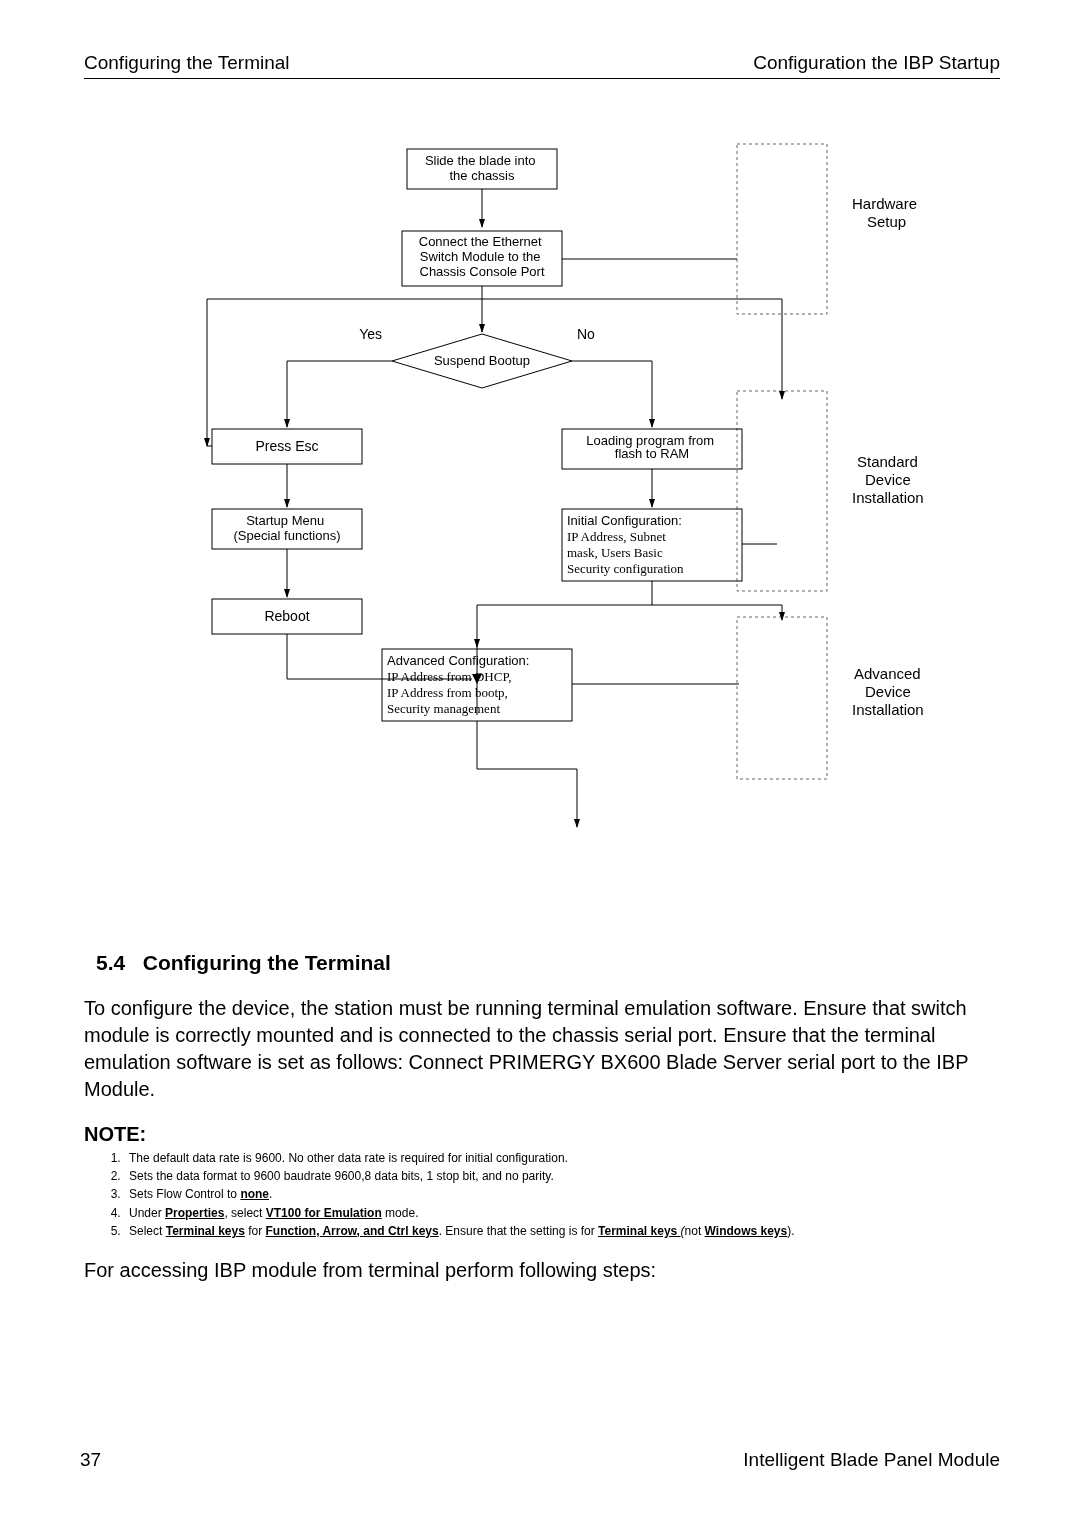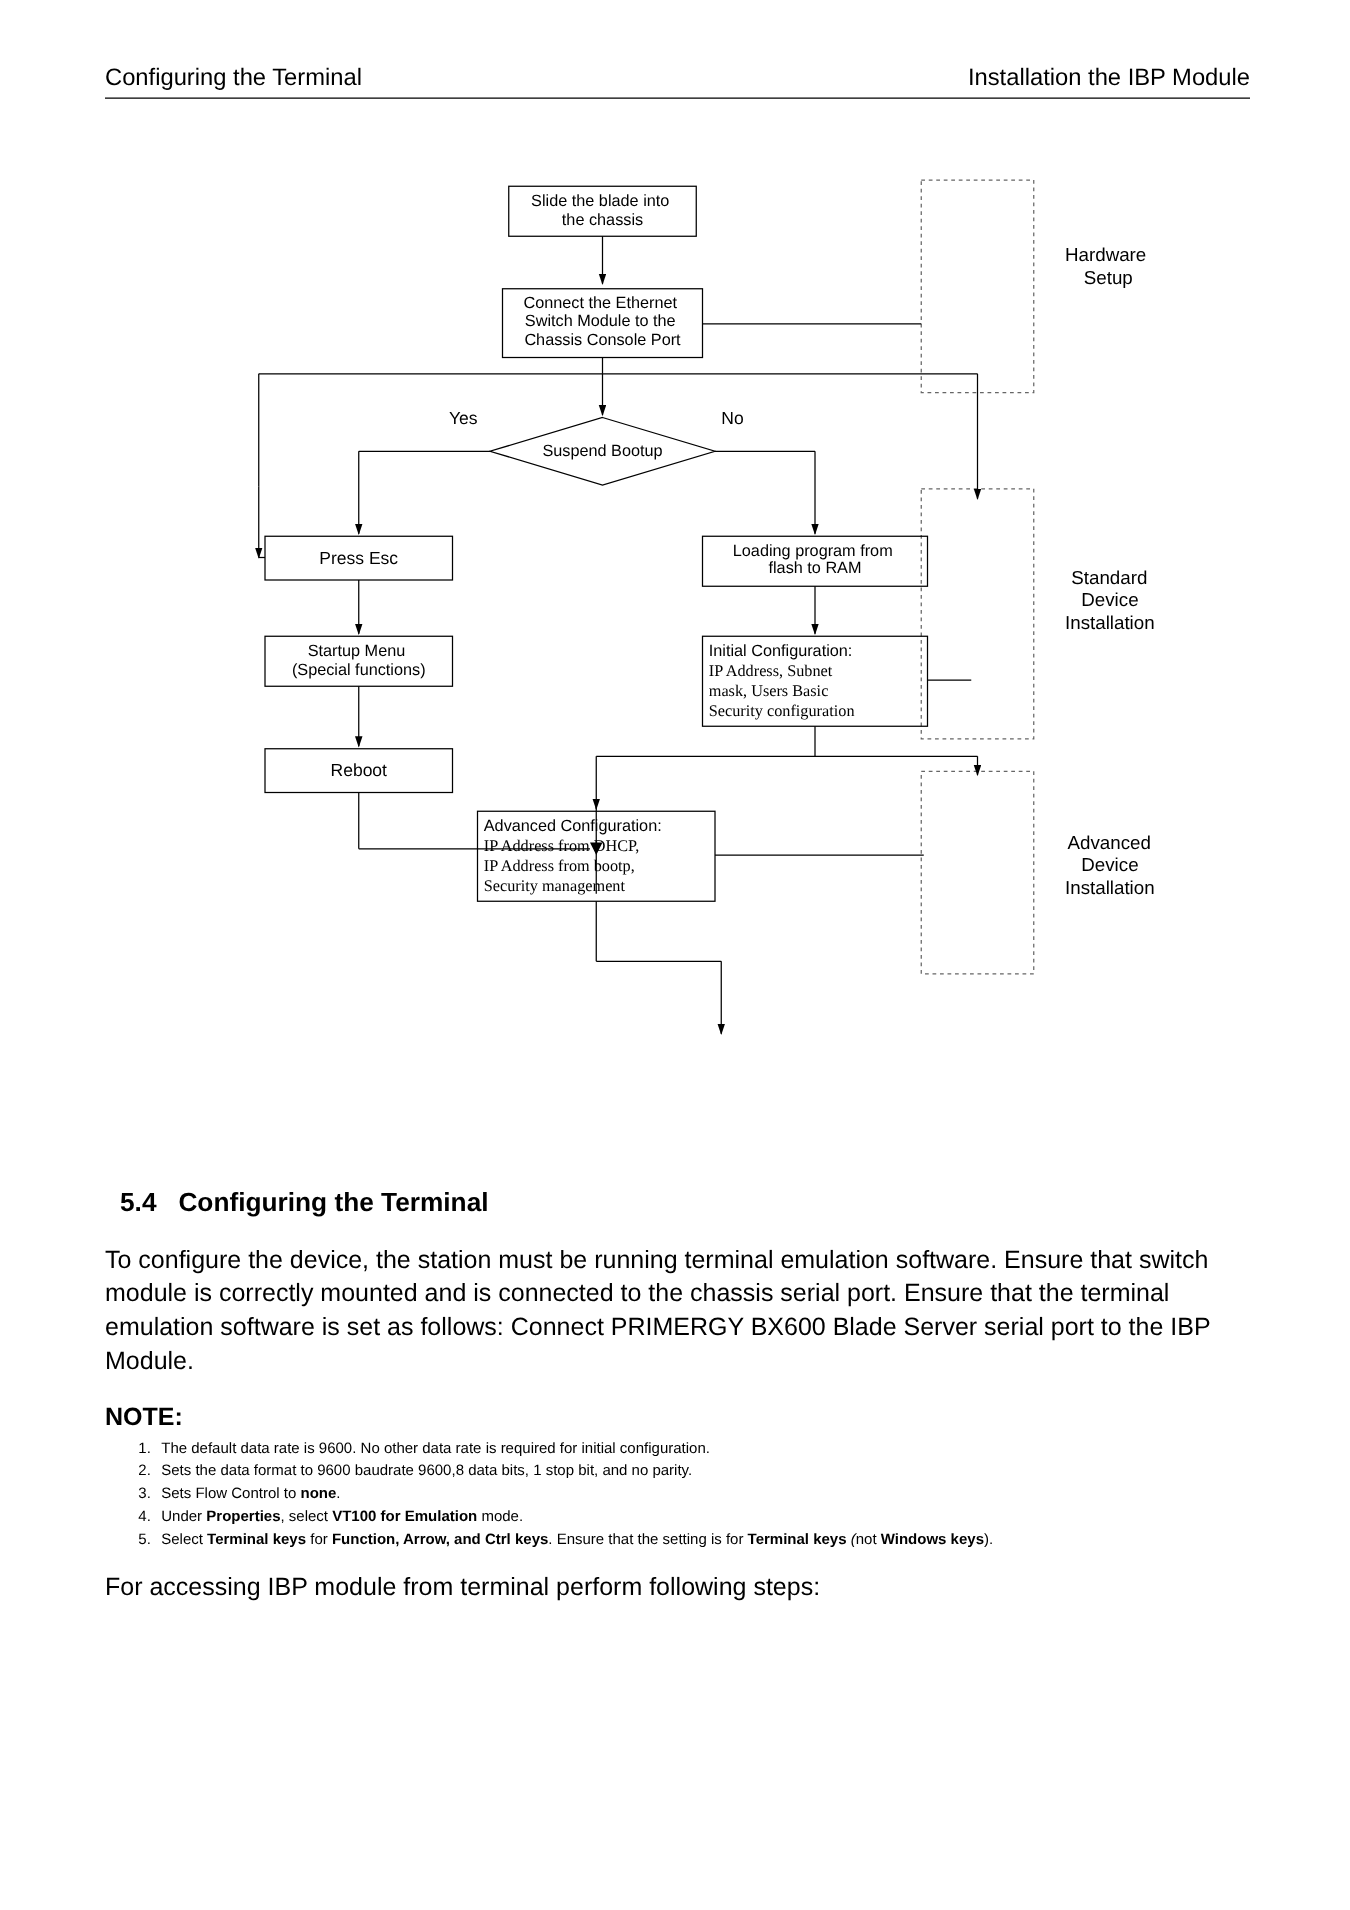--- a/index.html
+++ b/index.html
@@ -63,34 +63,34 @@
   }
   .footer {
     position: absolute;
     bottom: 55px;
     left: 80px;
     right: 80px;
     display: flex;
     justify-content: space-between;
     font-size: 19px;
   }
-  .b { font-weight: bold; }
+  .b { font-weight: bold; text-decoration: underline; }
   .i { font-style: italic; }
   svg text {
     font-family: Arial, Helvetica, sans-serif;
     fill: #000;
   }
 </style>
 </head>
 <body>
 
 <div class="page">
   <div class="header-line">
     <span>Configuring the Terminal</span>
-    <span>Installation the IBP Module</span>
+    <span>Configuration the IBP Startup</span>
   </div>
 
   <div class="diagram-wrap">
     <svg class="diagram-svg" viewBox="0 0 770 740">
       <defs>
         <marker id="arrow" markerWidth="10" markerHeight="10" refX="8" refY="3" orient="auto" markerUnits="strokeWidth">
           <path d="M0,0 L0,6 L9,3 z" fill="#000"></path>
         </marker>
       </defs>
 
@@ -211,13 +211,17 @@
     <li>The default data rate is 9600. No other data rate is required for initial configuration.</li>
     <li>Sets the data format to 9600 baudrate 9600,8 data bits, 1 stop bit, and no parity.</li>
     <li><span>Sets Flow Control to </span><span class="b">none</span><span>.</span></li>
     <li><span>Under </span><span class="b">Properties</span><span>, select </span><span class="b">VT100 for Emulation</span><span> mode.</span></li>
     <li><span>Select </span><span class="b">Terminal keys</span><span> for </span><span class="b">Function, Arrow, and Ctrl keys</span><span>. Ensure that the setting is for </span><span class="b">Terminal keys </span><span class="i">(</span><span>not </span><span class="b">Windows keys</span><span>).</span></li>
   </ol>
 
   <div class="body-para">For accessing IBP module from terminal perform following steps:</div>
 
 
+  <div class="footer">
+    <span>37</span>
+    <span>Intelligent Blade Panel Module</span>
+  </div>
 </div>
 
 </body></html>

